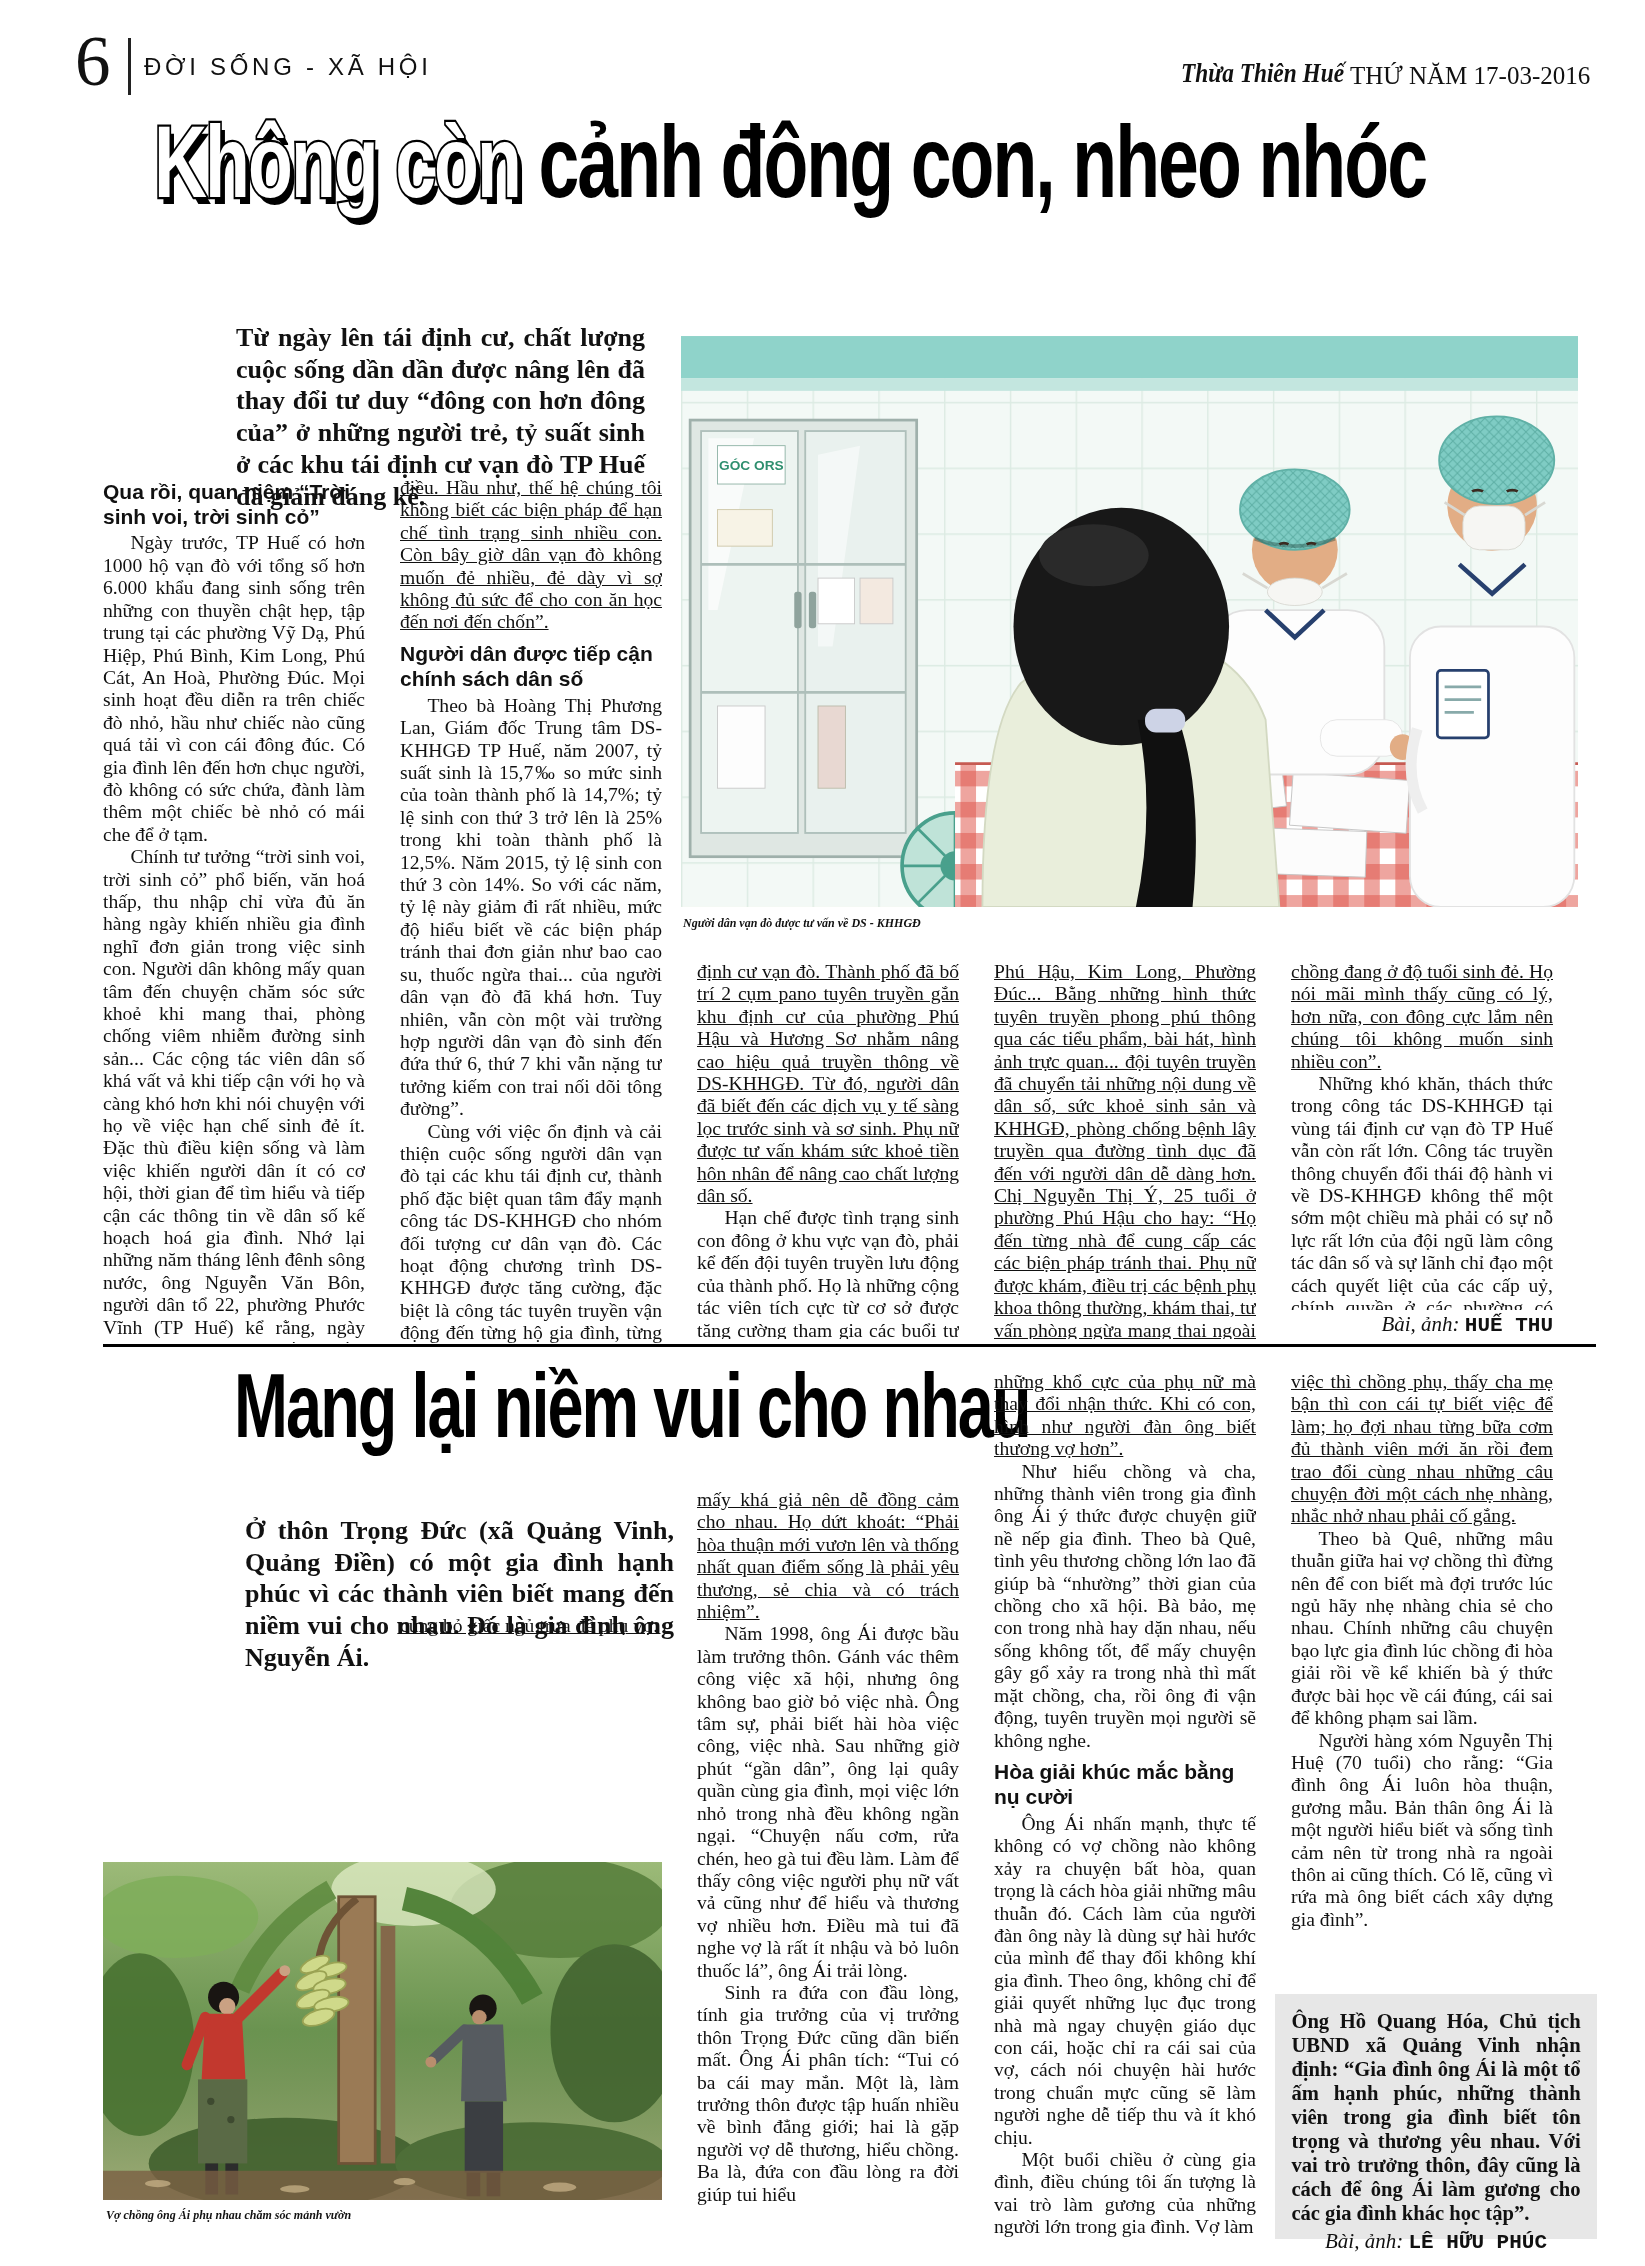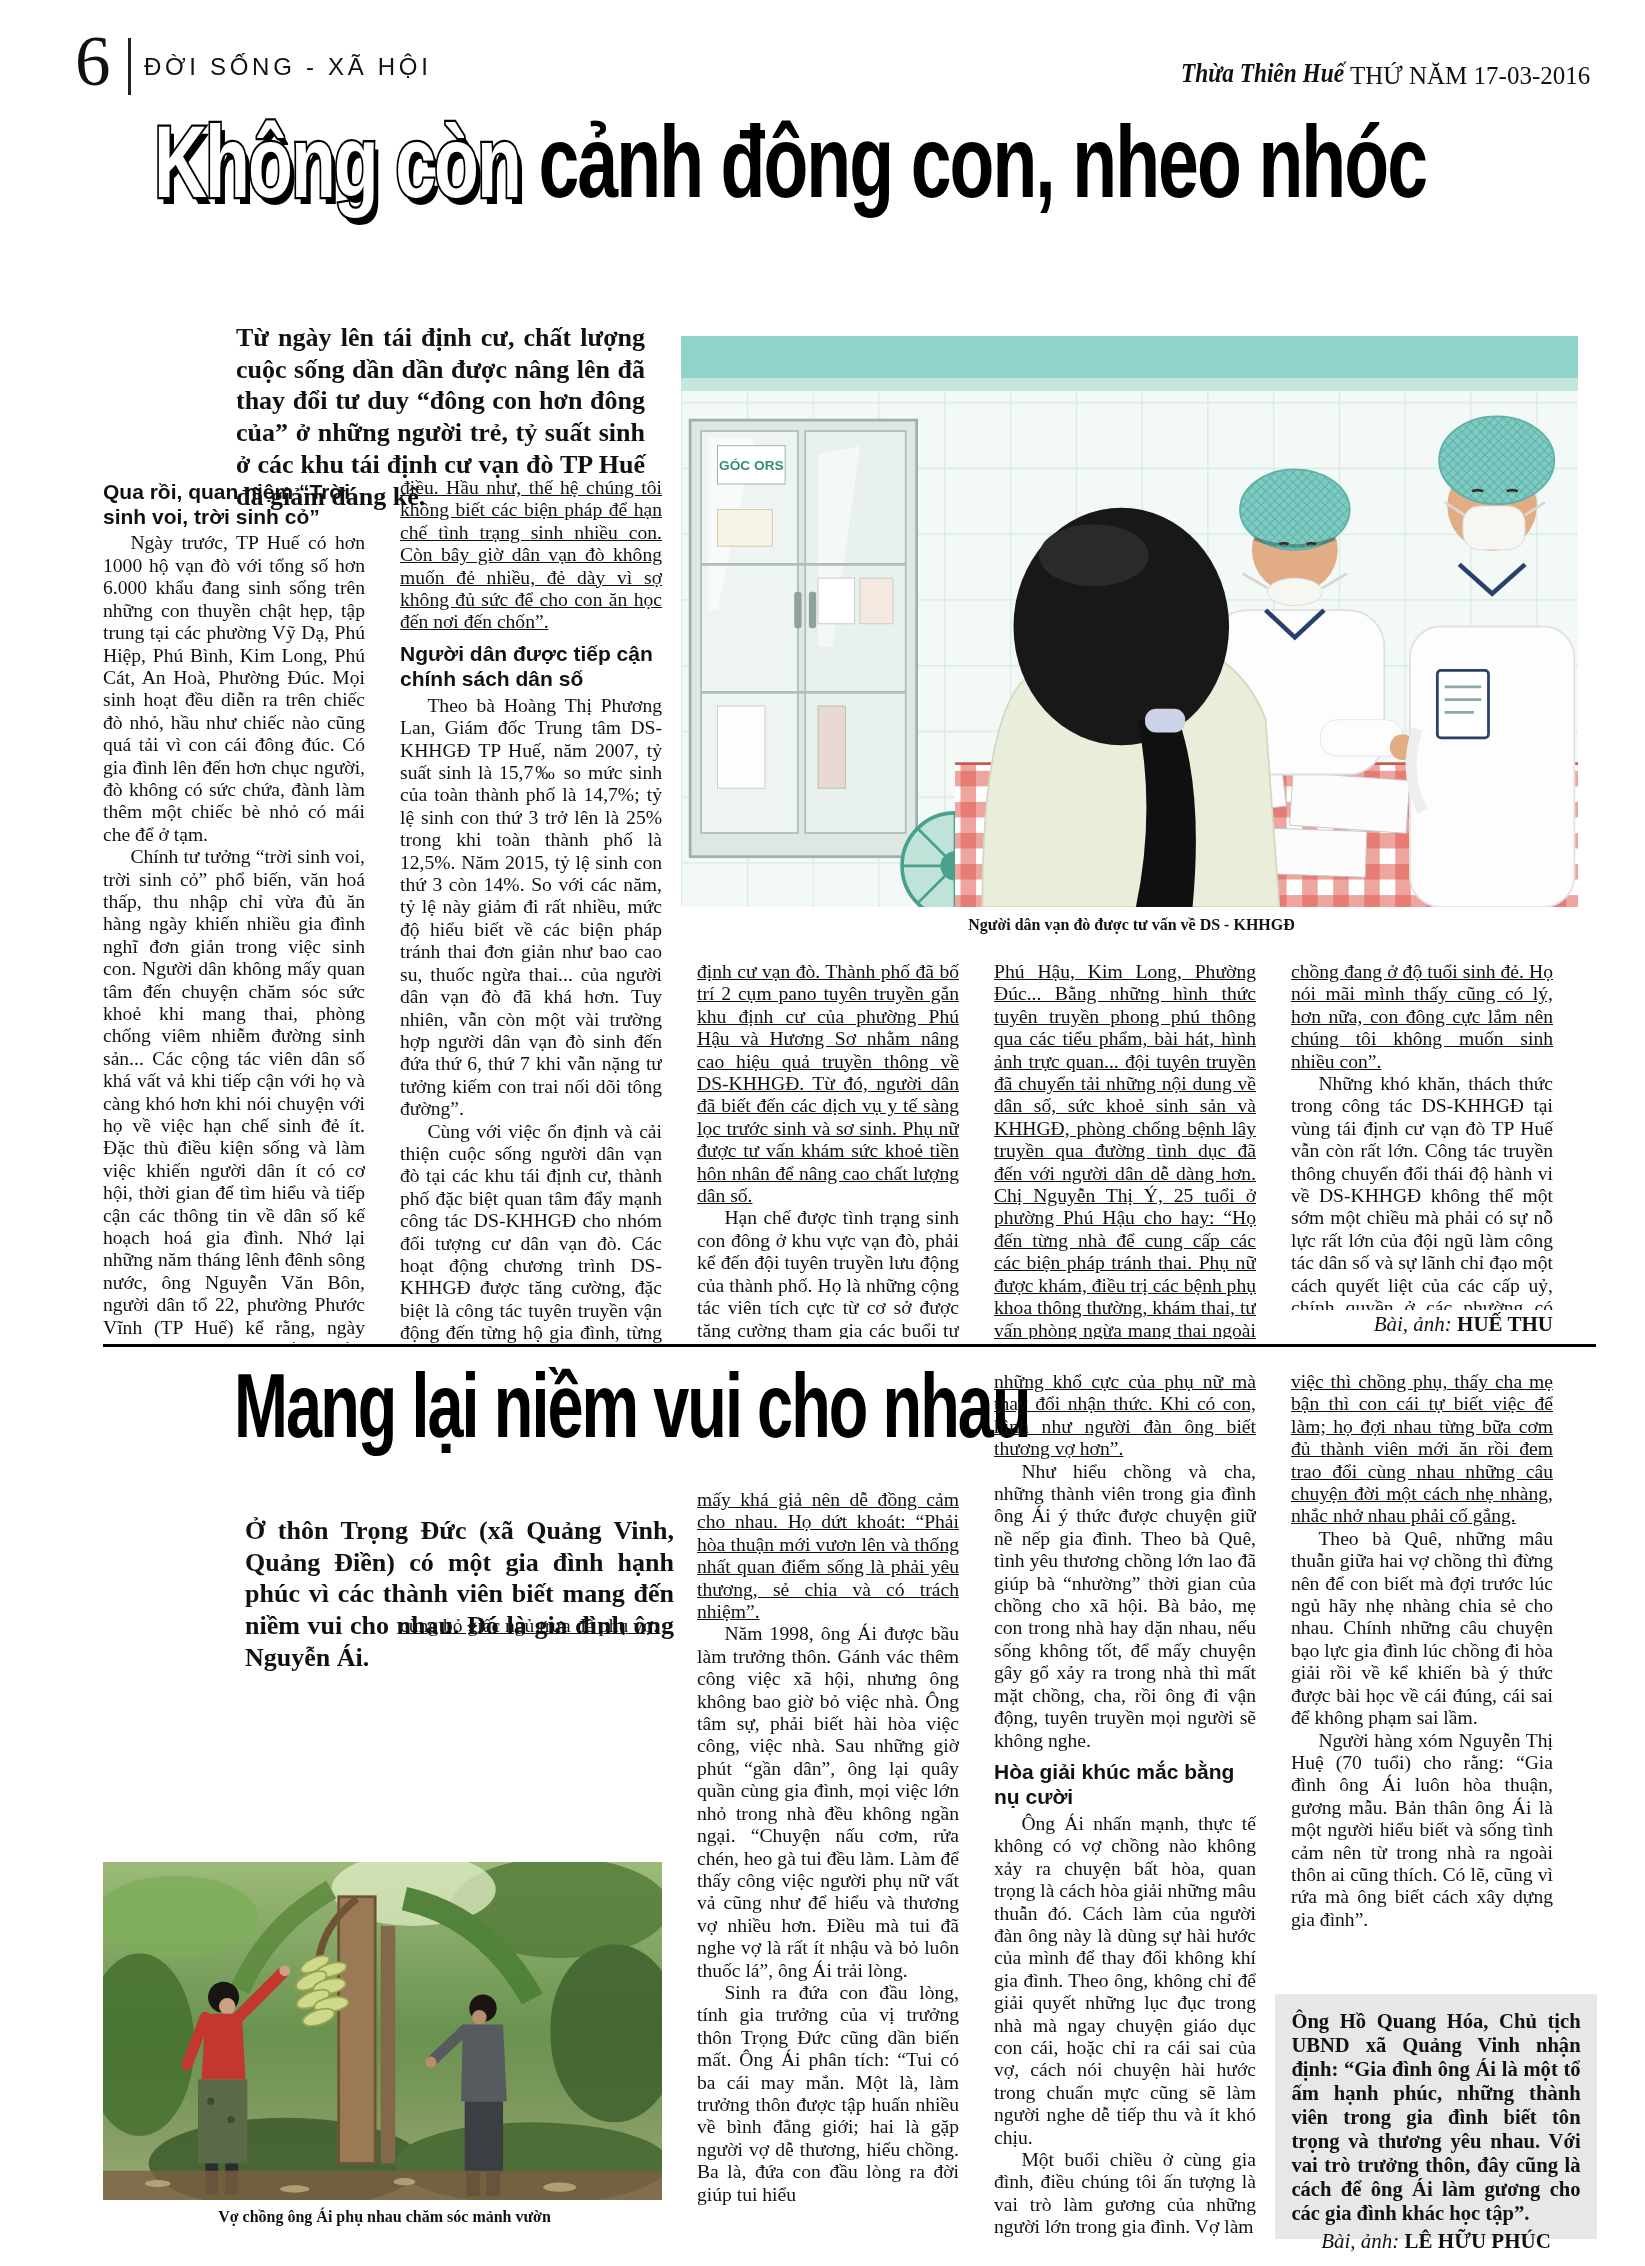--- a/index.html
+++ b/index.html
@@ -21,24 +21,24 @@
   .hl-solid{color:#000;}
   
   .lead{font-weight:bold;font-size:26px;line-height:1.22;text-align:justify;}
   
   .col{width:262px;font-size:19.6px;line-height:22.4px;text-align:justify;overflow:hidden;}
   .col p{margin:0;text-indent:27.4px;}
   .col p.cont{text-indent:0;text-decoration:underline;}
   .subhead{font-family:"Liberation Sans",sans-serif;font-weight:bold;font-size:21px;
            line-height:25px;text-align:left;text-indent:0 !important;margin:1.8px 0 3.7px 0 !important;}
   
-  .caption{font-weight:bold;font-size:16px;text-align:center;}
+  .caption{font-weight:bold;font-style:italic;font-size:12px;}
   .byline{font-size:21px;text-align:right;}
   .byline .lbl{font-style:italic;}
-  .byline .nm{font-weight:bold;}
+  .byline .nm{font-weight:bold;font-family:Liberation Mono, monospace;}
   .rule{background:#000;height:2.7px;}
   .quotebox{background:#e7e7e7;font-weight:bold;font-size:20.6px;line-height:24px;
             text-align:justify;padding:14.6px 16.4px;box-sizing:border-box;}
   .photo{overflow:hidden;background:#fef9c3;}
   svg{display:block;}
 </style>
 </head>
 <body>
 
 <div id="page">

